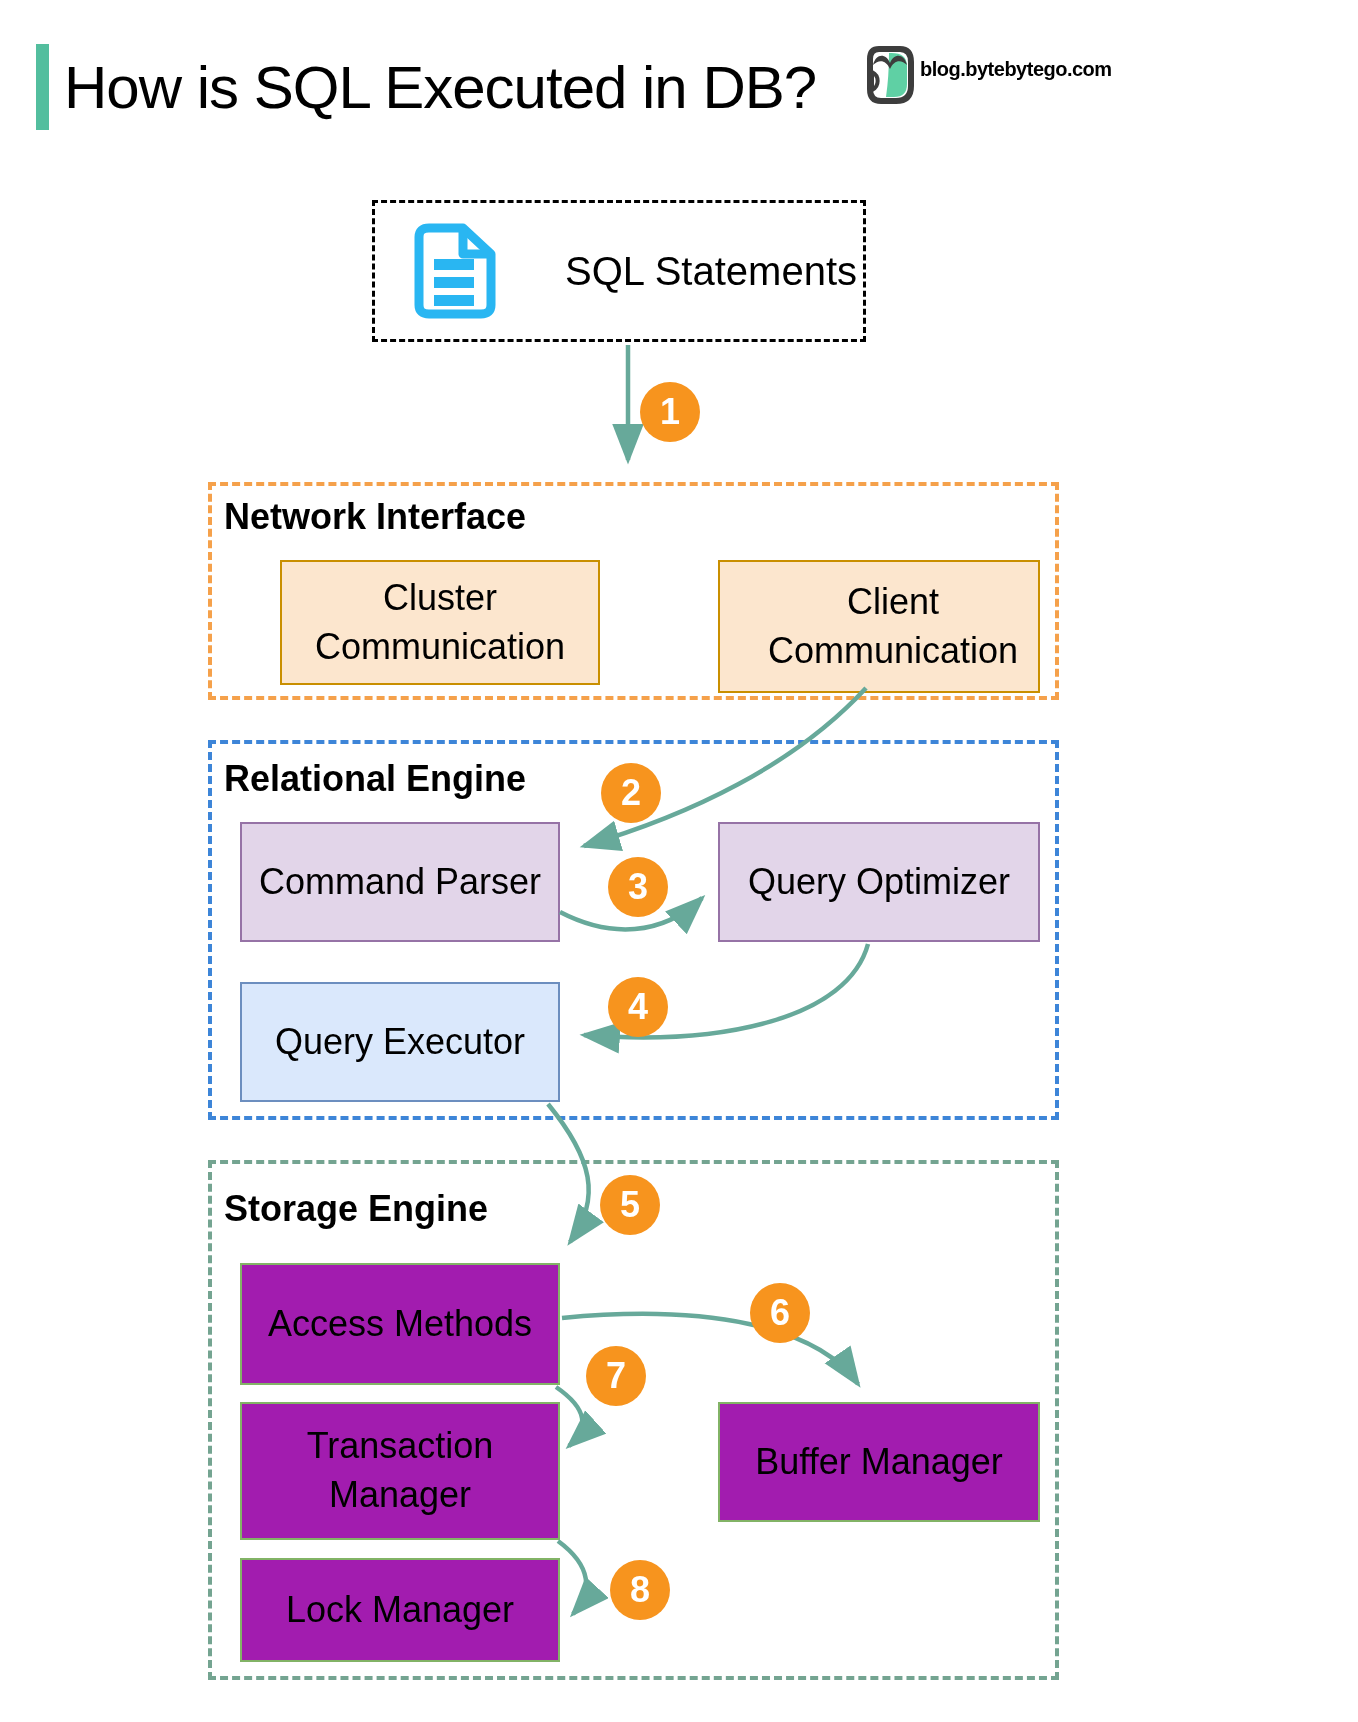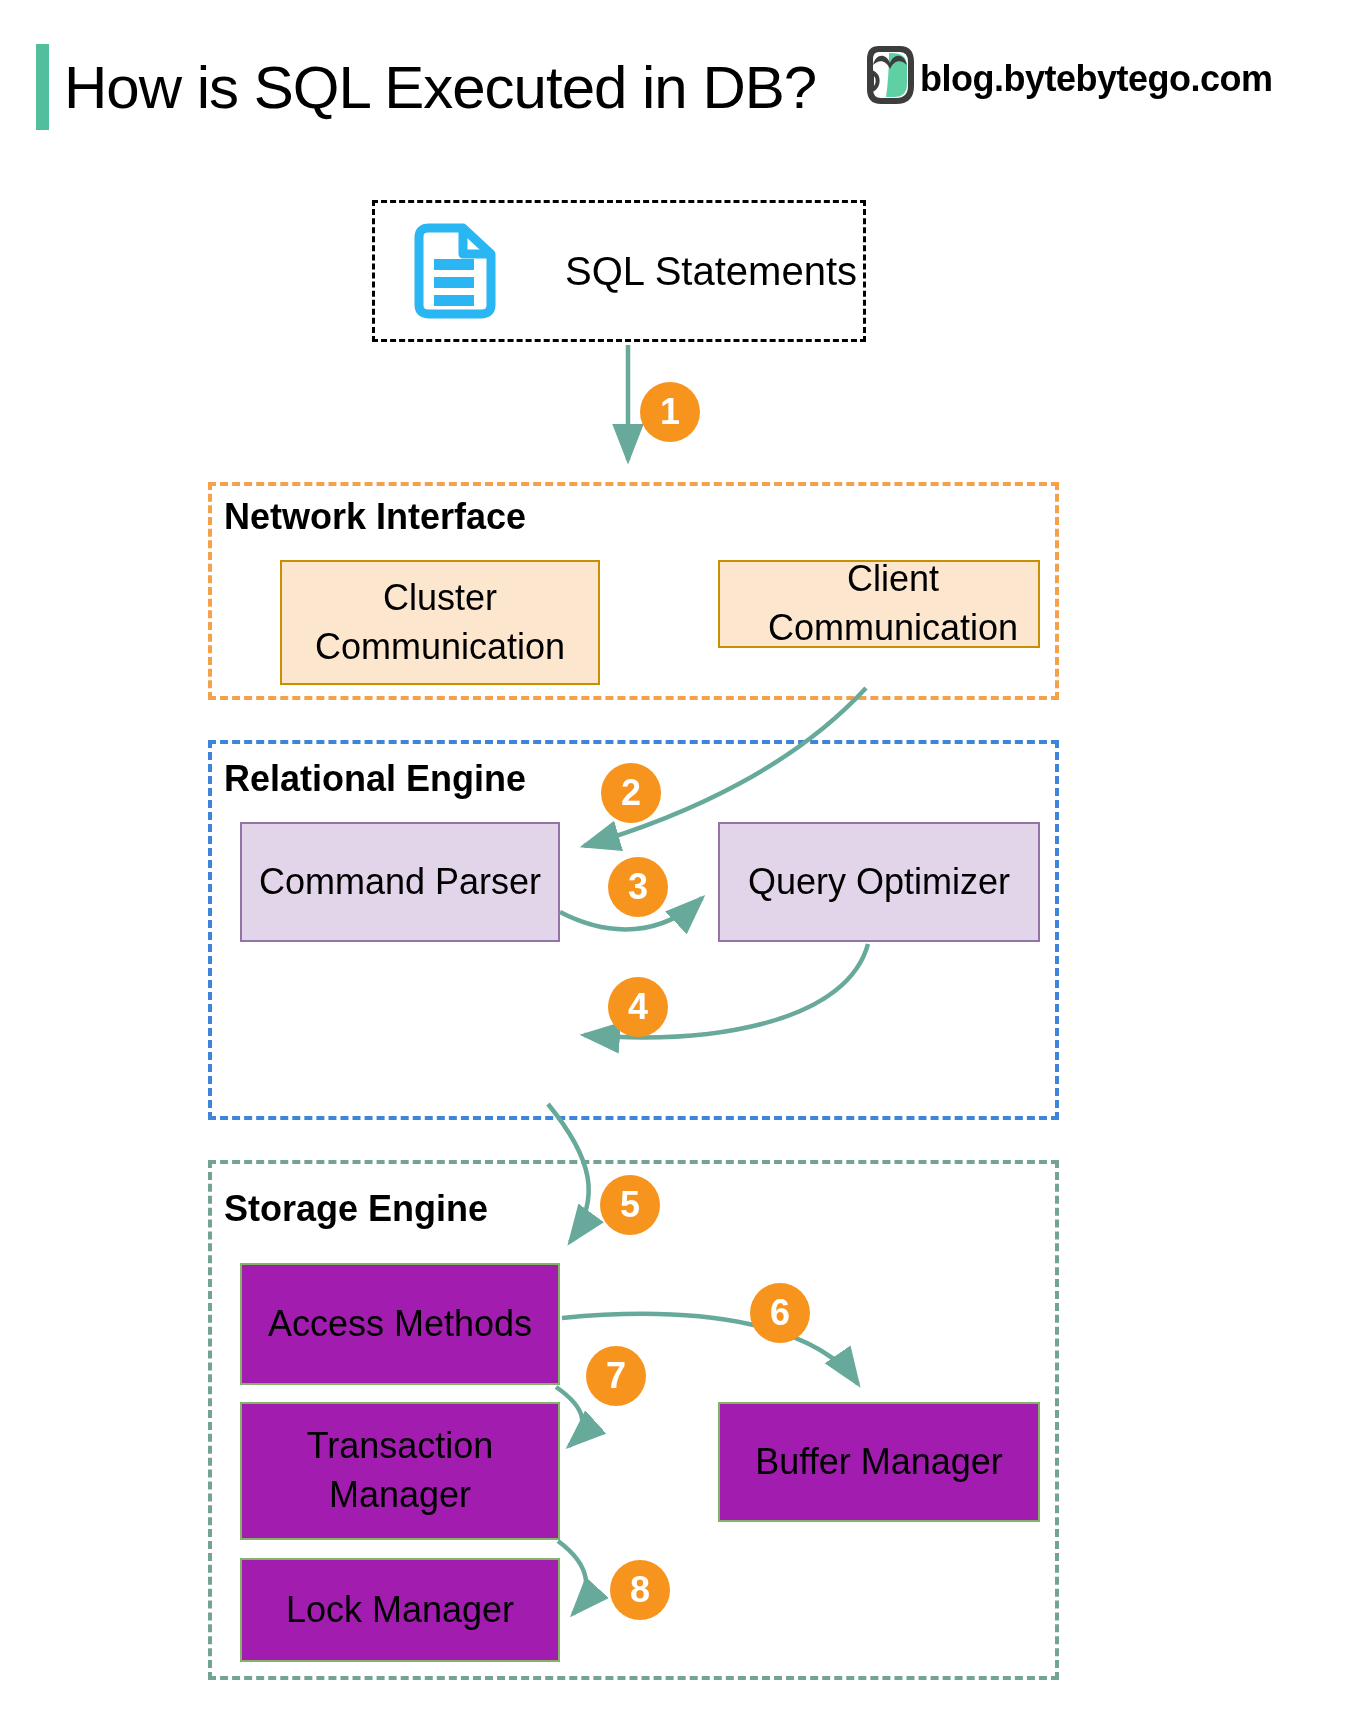--- a/index.html
+++ b/index.html
@@ -4,21 +4,21 @@
 <style>
   html,body{margin:0;padding:0;background:#ffffff;}
   #canvas{
     position:relative;width:1358px;height:1722px;background:#ffffff;overflow:hidden;
     font-family:"Liberation Sans", sans-serif;color:#000;
   }
   .abs{position:absolute;}
   
   .accent-bar{left:36px;top:44px;width:13px;height:86px;background:#53BE9E;}
   .page-title{left:64px;top:53px;font-size:60px;font-weight:normal;letter-spacing:-1px;white-space:nowrap;}
-  .site-text{left:920px;top:58px;font-size:36px;font-weight:bold;letter-spacing:-0.5px;}
+  .site-text{left:920px;top:58px;font-size:20px;font-weight:bold;letter-spacing:-0.5px;}
   
   .sql-box{left:372px;top:200px;width:494px;height:142px;border:3px dashed #000;
     display:flex;align-items:center;gap:60px;padding-left:26px;box-sizing:border-box;}
   .sql-label{font-size:40px;}
   
   .region{border:4px dashed;box-sizing:border-box;}
   .region-network{left:208px;top:482px;width:851px;height:218px;border-color:#F5A14B;}
   .region-relational{left:208px;top:740px;width:851px;height:380px;border-color:#3D85D8;}
   .region-storage{left:208px;top:1160px;width:851px;height:520px;border-color:#74A491;}
   .region-title{font-size:36px;font-weight:bold;}
@@ -56,26 +56,27 @@
       <rect x="33" y="40" width="40" height="11" fill="#29B6F2"></rect>
       <rect x="33" y="58" width="40" height="11" fill="#29B6F2"></rect>
       <rect x="33" y="76" width="40" height="11" fill="#29B6F2"></rect>
     </svg>
     <span class="sql-label">SQL Statements</span>
   </div>
 
   <div class="abs region region-network"></div>
   <div class="abs region-title" style="left:224px;top:496px;">Network Interface</div>
   <div class="abs cbox box-orange" style="left:240px;top:560px;width:320px;height:125px;margin-left:40px;">Cluster Communication</div>
-  <div class="abs cbox box-orange" style="left:718px;top:560px;width:322px;height:88px;padding-left:36px;">Client Communication</div>
+  <div class="abs cbox box-orange" style="left:718px;top:560px;width:322px;height:133px;padding-left:36px;">Client Communication</div>
 
   <div class="abs region region-relational"></div>
   <div class="abs region-title" style="left:224px;top:758px;">Relational Engine</div>
   <div class="abs cbox box-purple" style="left:718px;top:822px;width:322px;height:120px;">Query Optimizer</div>
   <div class="abs cbox box-purple" style="left:240px;top:822px;width:320px;height:120px;">Command Parser</div>
+  <div class="abs cbox box-blue" style="left:240px;top:982px;width:320px;height:120px;">Query Executor</div>
 
   <div class="abs region region-storage"></div>
   <div class="abs region-title" style="left:224px;top:1188px;">Storage Engine</div>
   <div class="abs cbox box-green" style="left:240px;top:1263px;width:320px;height:122px;">Access Methods</div>
   <div class="abs cbox box-green" style="left:240px;top:1402px;width:320px;height:138px;">Transaction Manager</div>
   <div class="abs cbox box-green" style="left:718px;top:1402px;width:322px;height:120px;">Buffer Manager</div>
   <div class="abs cbox box-green" style="left:240px;top:1558px;width:320px;height:104px;">Lock Manager</div>
 
   <svg class="abs arrow-layer" width="1358" height="1722" viewBox="0 0 1358 1722">
     <defs>

